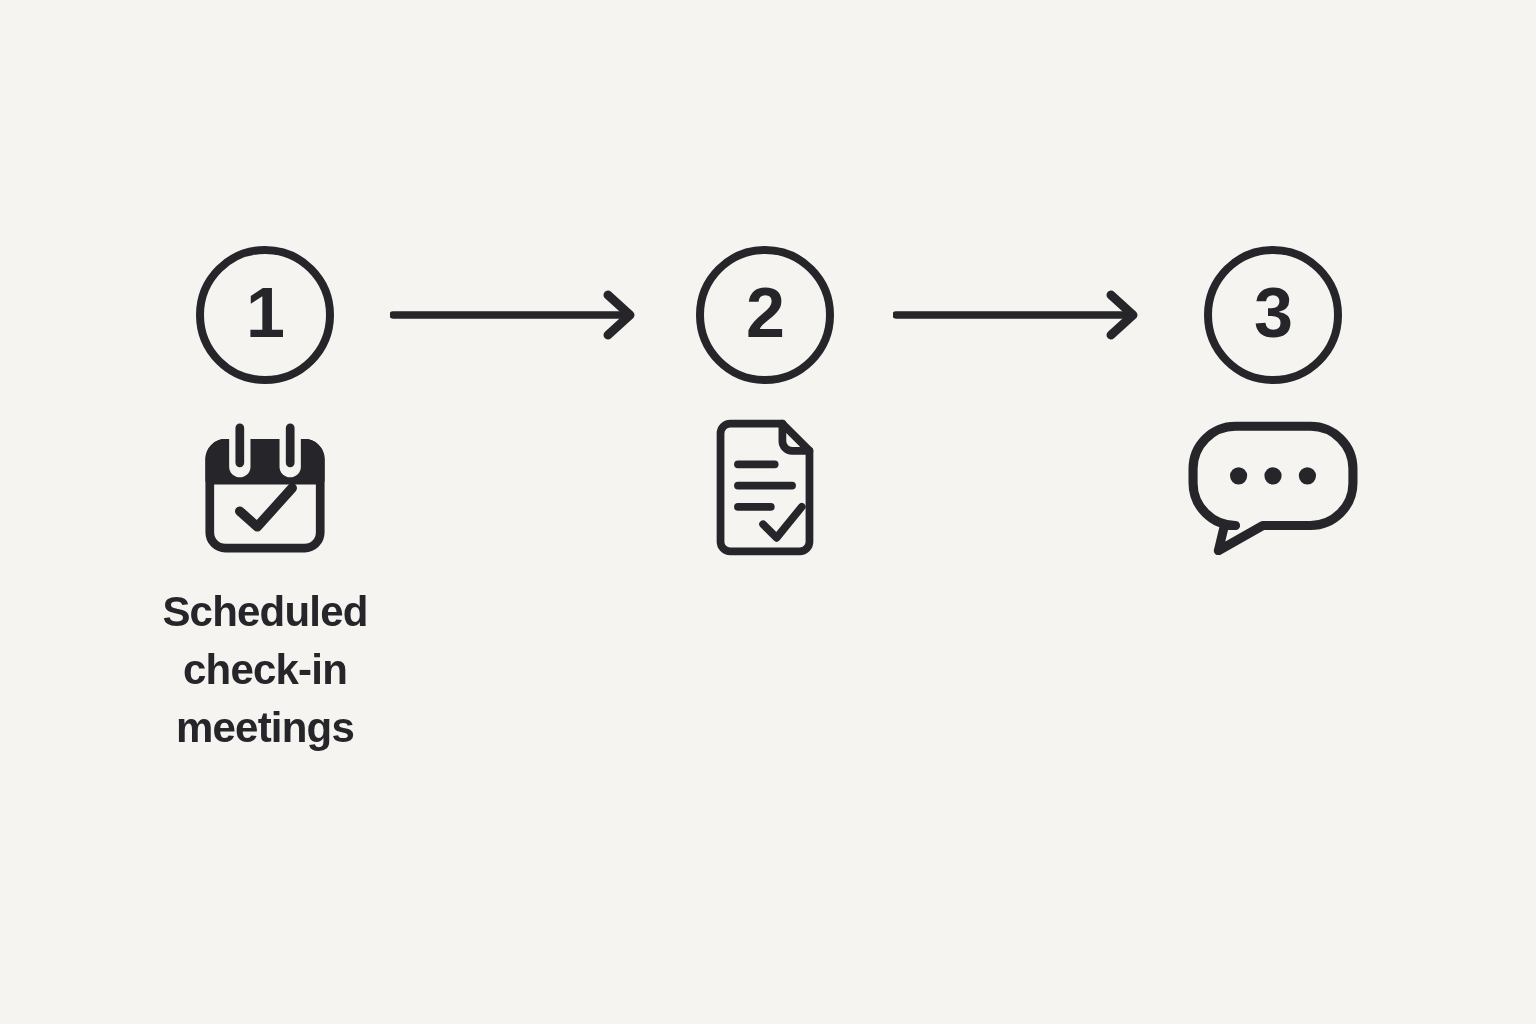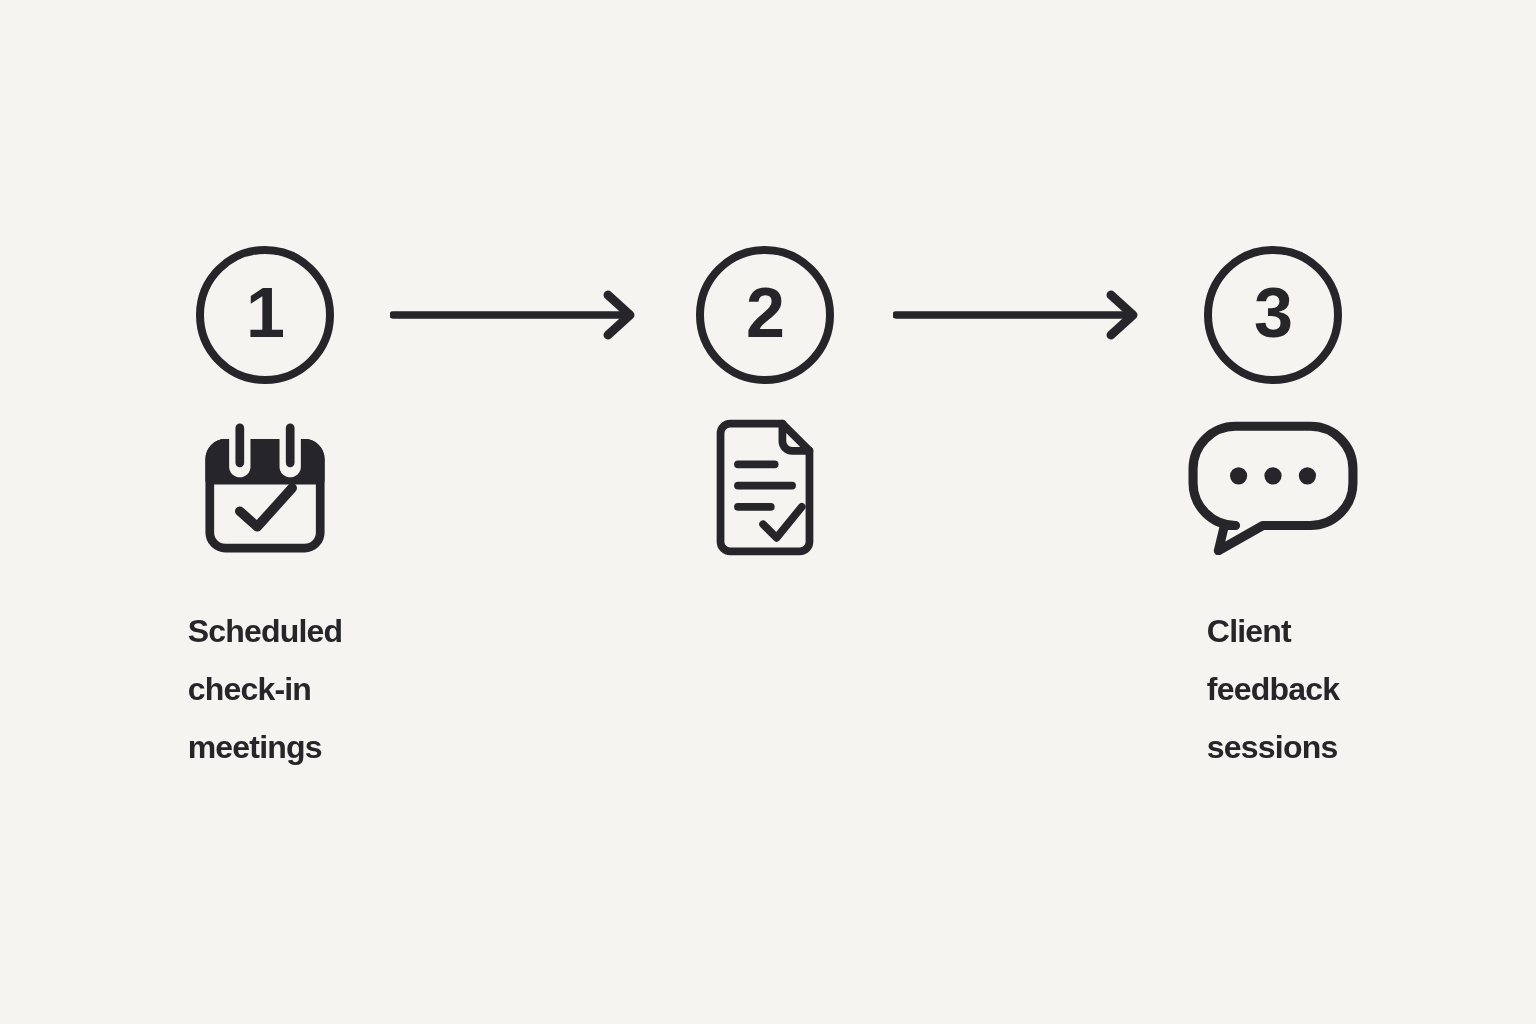--- a/index.html
+++ b/index.html
@@ -39,27 +39,27 @@
     line-height:1;
     padding-bottom:4px;
     letter-spacing:-1px;
   }
   .iconwrap{
     margin-top:34px;
     height:140px;
     display:flex;align-items:center;justify-content:center;
   }
   .label{
-    margin-top:44px;
-    font-size:32px;
+    margin-top:25px;
+    font-size:42px;
     line-height:58px;
     font-weight:700;
     color:var(--ink);
     letter-spacing:-0.8px;
-    text-align:left;
+    text-align:center;
     white-space:pre-line;
   }
   .connector{
     position:absolute;
     top:288px;
     width:248px;height:54px;
   }
   .connector.c0{left:390px;}
   .connector.c1{left:893px;}
   svg .stroke{
@@ -128,16 +128,13 @@
   </div>
   <div class="iconwrap">
 
     <svg width="170" height="134" viewBox="0 0 168 132">
       <path class="stroke bgfill" d="M47,5 H121 A42,42 0 0 1 163,47 V61 A42,42 0 0 1 121,103 H74 L30,128 L36,103 H47 A42,42 0 0 1 5,61 V47 A42,42 0 0 1 47,5 Z" stroke-width="9"></path>
       <circle class="fill" cx="50" cy="54" r="8.5"></circle>
       <circle class="fill" cx="84" cy="54" r="8.5"></circle>
       <circle class="fill" cx="118" cy="54" r="8.5"></circle>
     </svg>
   </div>
-  <div class="label">Client
-feedback
-sessions</div>
 </div>
 
 </body></html>

